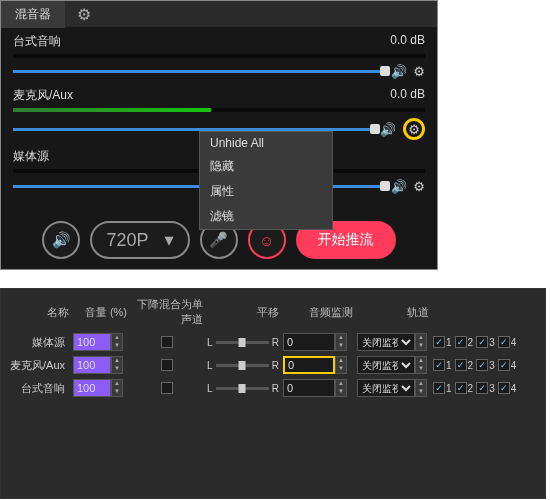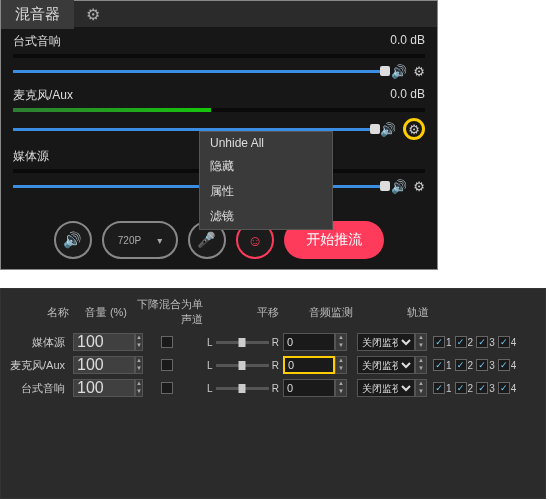--- a/index.html
+++ b/index.html
@@ -1,61 +1,61 @@
 <!DOCTYPE html>
 <html><head>
 <meta charset="utf-8">
 <style>
   * { box-sizing: border-box; margin: 0; padding: 0; font-family: "Microsoft YaHei", Arial, sans-serif; }
   body { background: #fff; width: 550px; }
 
   
   .top-panel { position: relative; width: 438px; height: 270px; background: #171717; border: 1px solid #888; }
   .mixer-header { display: flex; align-items: center; height: 26px; background: #2b2b2b; }
-  .mixer-tab { background: #3a3a3a; color: #ddd; font-size: 15px; padding: 5px 14px; }
+  .mixer-tab { background: #3a3a3a; color: #ddd; font-size: 12px; padding: 5px 14px; }
   .gear-head { margin-left: 12px; color: #aaa; }
 
   .audio-row { padding: 6px 12px 2px 12px; color: #ddd; font-size: 12px; }
   .audio-top { display: flex; justify-content: space-between; }
   .meter { height: 4px; background: #0a0a0a; margin-top: 4px; position: relative; }
   .meter-fill { height: 100%; background: linear-gradient(to right, #2e7d32, #16c60c); }
   .slider-row { display: flex; align-items: center; margin-top: 6px; gap: 6px; }
   .slider { flex: 1; height: 3px; background: #555; position: relative; }
   .slider-fill { height: 100%; background: #3a8de0; }
   .slider-thumb { position: absolute; width: 10px; height: 10px; background: #ddd; border-radius: 2px; top: -4px; transform: translateX(-50%); }
   .vol-icon, .gear-icon { color: #ccc; font-size: 13px; }
 
   .highlight-ring { border: 3px solid #ffcc00; border-radius: 50%; width: 22px; height: 22px; display: inline-flex; align-items: center; justify-content: center; }
 
   .context-menu { position: absolute; left: 198px; top: 130px; width: 134px; background: #3a3a3a; border: 1px solid #555; z-index: 10; }
   .cm-item { color: #ddd; font-size: 12px; padding: 4px 10px; cursor: default; }
   .cm-item.hl { background: #4a4a4a; border: 1px solid #888; padding: 3px 9px; }
 
   .bottom-bar { position: absolute; bottom: 10px; left: 0; right: 0; display: flex; align-items: center; justify-content: center; gap: 10px; }
   .circle-btn { width: 38px; height: 38px; border: 2px solid #888; border-radius: 50%; display: flex; align-items: center; justify-content: center; color: #aaa; font-size: 15px; background: #1c1c1c; }
-  .pill-btn { height: 38px; border: 2px solid #888; border-radius: 19px; display: flex; align-items: center; padding: 0 14px; color: #aaa; font-size: 10px; background: #1c1c1c; gap: 16px; }
+  .pill-btn { height: 38px; border: 2px solid #888; border-radius: 19px; display: flex; align-items: center; padding: 0 14px; color: #aaa; font-size: 18px; background: #1c1c1c; gap: 16px; }
   .primary-btn { height: 38px; border-radius: 19px; background: #ff3b5c; color: #fff; font-size: 14px; padding: 0 22px; display: flex; align-items: center; }
   .circle-btn.red { border-color: #ff3b5c; color: #ff3b5c; }
 
   
   .dialog-wrap { margin-top: 18px; width: 546px; border: 1px solid #333; }
   .dlg-titlebar { height: 22px; background: linear-gradient(#5a5a5a,#3a3a3a); display: flex; align-items: center; padding: 0 6px; font-size: 11px; color: #222; position: relative; }
   .dlg-titlebar .t-icon { width: 10px; height: 10px; border-radius: 50%; background: #d33; margin-right: 6px; }
   .winbtns { position: absolute; right: 0; top: 0; display: flex; height: 22px; }
   .winbtn { width: 30px; display: flex; align-items: center; justify-content: center; font-size: 11px; color: #fff; }
   .winbtn.min { background: #5a8ab5; }
   .winbtn.close { background: #c0392b; }
 
   .dlg-body { background: #2b2b2b; padding: 8px 8px 6px 8px; }
   .tbl-head, .tbl-row { display: grid; grid-template-columns: 60px 54px 72px 72px 70px 72px 126px; column-gap: 4px; align-items: center; font-size: 11px; color: #ccc; }
   .tbl-head { color: #bbb; margin-bottom: 6px; text-align: right; }
   .tbl-row { margin-bottom: 5px; }
   .name-cell { text-align: right; padding-right: 4px; }
   .numbox { display: flex; height: 18px; }
-  .numbox input { width: 62px; background: #404040; border: 1px solid #555; color: #ddd; font-size: 16px; padding: 0 3px; }
+  .numbox input { width: 38px; background: #8b5cf6; border: 1px solid #555; color: #ddd; font-size: 11px; padding: 0 3px; }
   .spin { width: 12px; background: #3a3a3a; border: 1px solid #555; display: flex; flex-direction: column; }
   .spin span { flex:1; font-size:6px; color:#aaa; text-align:center; line-height:7px; }
   .chk { width: 12px; height: 12px; background: #1a1a1a; border: 1px solid #666; margin: 0 auto; }
   .chk.on::after { content: "✓"; color: #7cf; font-size: 9px; display:block; text-align:center; line-height:10px; }
   .bal { display: flex; align-items: center; gap: 3px; font-size: 10px; }
   .bal-track { flex:1; height:3px; background:#555; position:relative; }
   .bal-thumb { position:absolute; left:50%; top:-3px; width:7px; height:9px; background:#ccc; transform:translateX(-50%); }
   .offset { display:flex; height:18px; }
   .offset input { width:52px; background:#1a1a1a; border:1px solid #555; color:#ddd; font-size:11px; padding:0 3px; }
   .offset.hl input { border:2px solid #ffcc00; }

